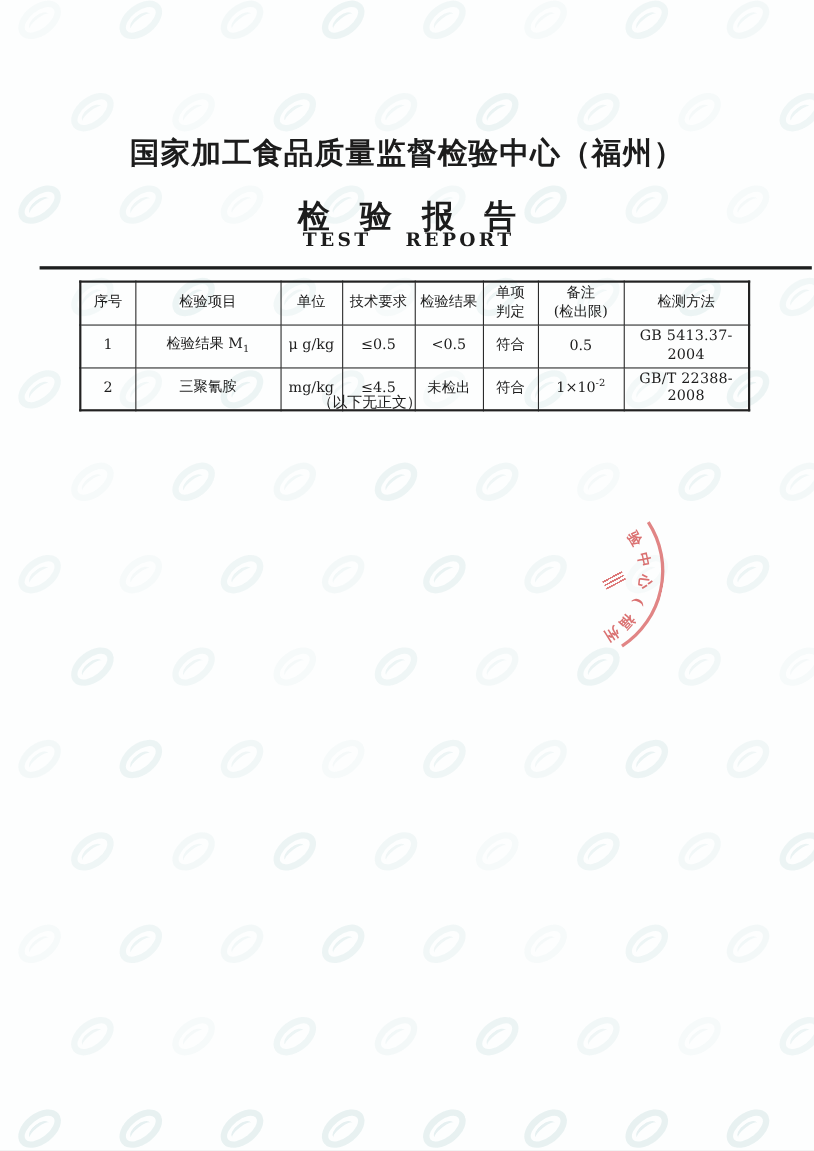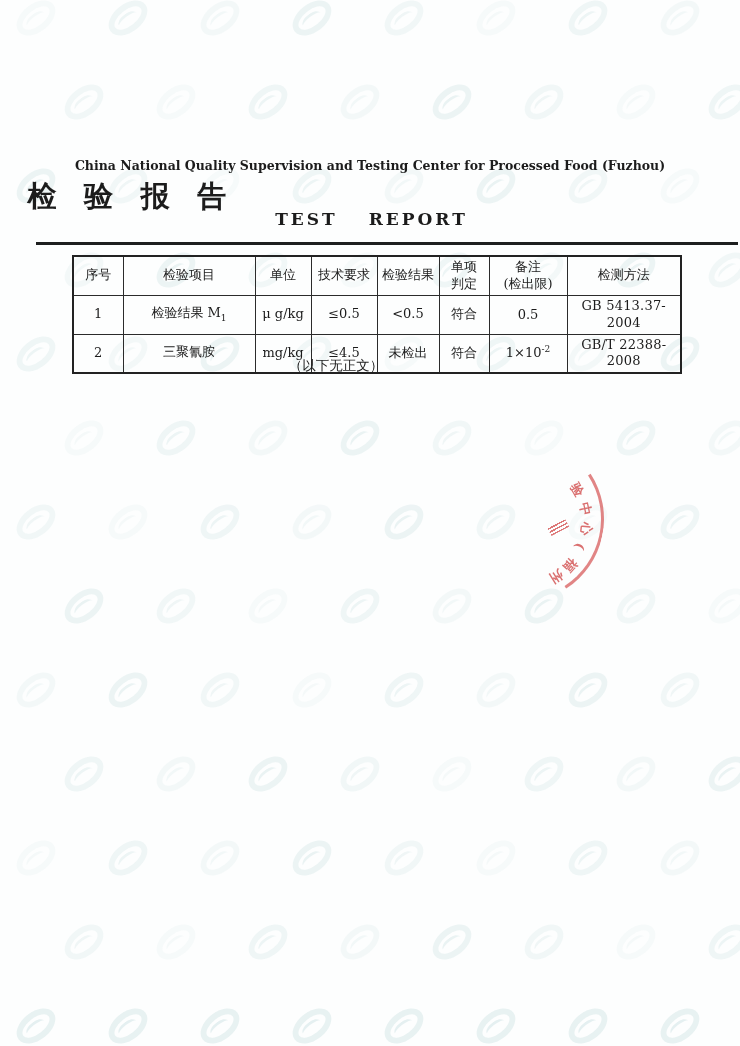--- a/index.html
+++ b/index.html
@@ -42,21 +42,21 @@
     text-align: center;
     font-size: 27px; font-weight: bold; letter-spacing: 1px;
   }
   .org-en {
     position: absolute; top: 158px; left: 0; width: 100%;
     text-align: center;
     font-size: 12.5px; font-weight: bold;
   }
   .title-cn {
     position: absolute; top: 177px; left: 0; width: 100%;
-    text-indent: 0.95em;
+    text-align: center; text-indent: 0.95em;
     font-size: 29px; font-weight: bold; letter-spacing: 0.95em;
   }
   .title-en {
     position: absolute; top: 209px; left: 0; width: 100%;
     text-align: center; text-indent: 3px;
     font-size: 17px; font-weight: bold;
     letter-spacing: 3px; word-spacing: 22px;
   }
 
   .meta-row { position: absolute; top: 221px; left: 0; width: 100%; height: 20px; font-size: 13.5px; }
@@ -231,21 +231,21 @@
       <span class="wm" style="left: 106px; top: 1012px; opacity: 0.9;"></span>
       <span class="wm" style="left: 198px; top: 1012px; opacity: 0.9;"></span>
       <span class="wm" style="left: 290px; top: 1012px; opacity: 0.9;"></span>
       <span class="wm" style="left: 382px; top: 1012px; opacity: 0.9;"></span>
       <span class="wm" style="left: 474px; top: 1012px; opacity: 0.9;"></span>
       <span class="wm" style="left: 566px; top: 1012px; opacity: 0.9;"></span>
       <span class="wm" style="left: 658px; top: 1012px; opacity: 0.9;"></span>
     </div>
 
   <div class="content">
-    <div class="org-en">China National Quality Supervision and Testing Center for Processed Food (Fuzhou)</div>
+    <div class="org-cn">国家加工食品质量监督检验中心（福州）</div>
     <div class="title-cn">检验报告</div>
     <div class="title-en">TEST REPORT</div>
 
 
     <div class="thick-rule"></div>
 
     <table class="results">
       <colgroup>
         <col style="width:50px">
           <col style="width:132px">

